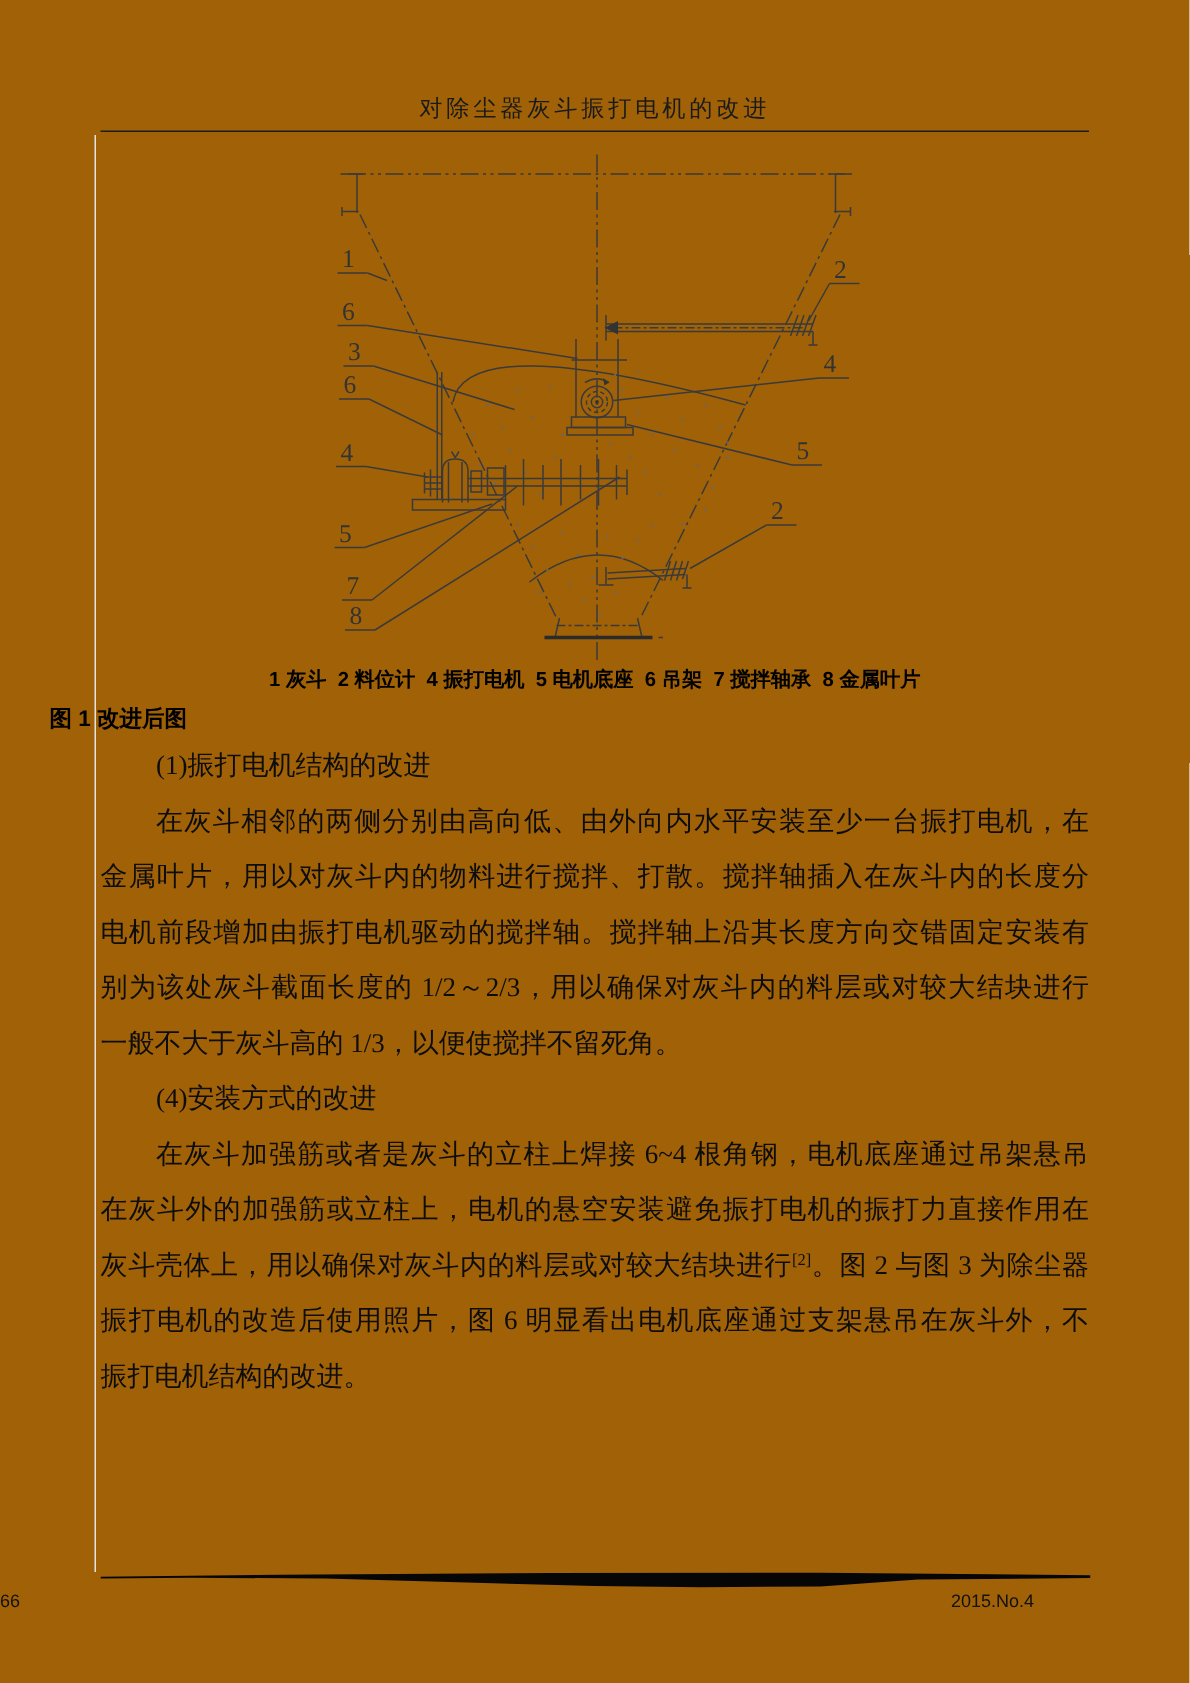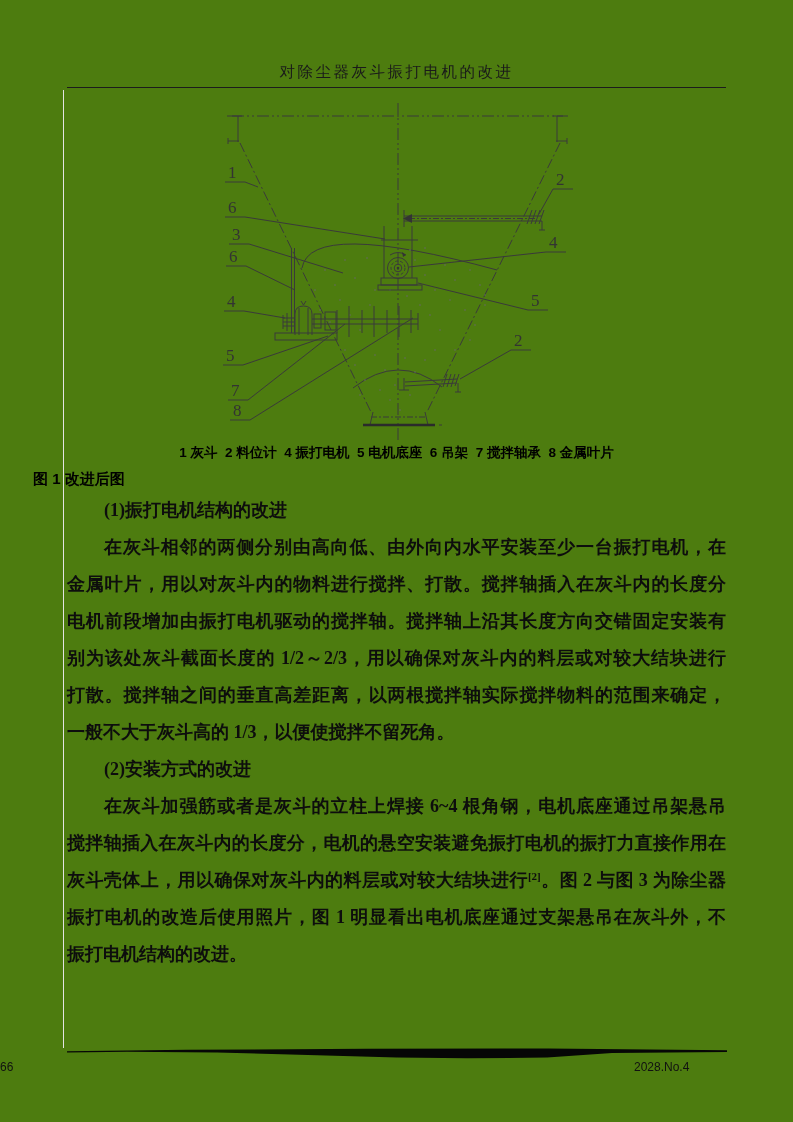--- a/index.html
+++ b/index.html
@@ -1,17 +1,17 @@
 <!DOCTYPE html>
 <html><head>
 <meta charset="utf-8">
 <style>
   html,body{margin:0;padding:0;background:#ffffff;}
   .page{
-    position:relative;width:793px;height:1122px;background:#4d7c0f;
+    position:relative;width:793px;height:1122px;background:#a16207;
     font-family:"Liberation Serif",serif;color:#111;overflow:hidden;
   }
   .running-head{
     position:absolute;top:62px;left:0;width:100%;text-align:center;
     font-size:15.5px;letter-spacing:2.5px;color:#1a1a1a;
   }
   .head-rule{position:absolute;top:87px;left:67px;width:659px;border-top:1.5px solid #1c1c1c;}
   .margin-guide{position:absolute;left:63px;top:90px;height:958px;width:1px;background:#e3e3e3;}
   .figure-area{position:absolute;left:185px;top:100px;width:425px;height:345px;}
   .figure-area svg{display:block;}
@@ -21,21 +21,21 @@
     white-space:pre;color:#000;
   }
   .fig-title{
     position:absolute;top:470px;left:0;width:100%;text-align:left;
     font-family:"Liberation Sans",sans-serif;font-weight:bold;font-size:15px;color:#000;padding-left:33px;
   }
   .body-text{
     position:absolute;left:67px;top:492px;width:659px;
     font-size:18px;color:#0d0d0d;
   }
-  .line{display:block;height:37px;line-height:37px;white-space:nowrap;font-weight:bold;}
+  .line{display:block;height:37px;line-height:37px;white-space:nowrap;}
   .jf{text-align:justify;text-align-last:justify;white-space:normal;}
   .ind{text-indent:37px;}
   .heading{padding-left:37px;}
   sup.ref{font-size:11px;vertical-align:6px;line-height:0;}
   
   .st{stroke:#3a3a3a;stroke-width:1;fill:none;}
   .thick{stroke:#2b2b2b;stroke-width:2.4;fill:none;}
   .dd{stroke-dasharray:12,3,2,3,2,3;}
   .dw{stroke-dasharray:10,3,2,3;}
   .dn{stroke-dasharray:6,2,2,2;}
@@ -265,29 +265,28 @@
 
   <div class="fig-caption">1 灰斗  2 料位计  4 振打电机  5 电机底座  6 吊架  7 搅拌轴承  8 金属叶片</div>
   <div class="fig-title">图 1  改进后图</div>
 
   <div class="body-text">
     <div class="line heading">(1)振打电机结构的改进</div>
     <div class="line jf ind">在灰斗相邻的两侧分别由高向低、由外向内水平安装至少一台振打电机，在</div>
     <div class="line jf">金属叶片，用以对灰斗内的物料进行搅拌、打散。搅拌轴插入在灰斗内的长度分</div>
     <div class="line jf">电机前段增加由振打电机驱动的搅拌轴。搅拌轴上沿其长度方向交错固定安装有</div>
     <div class="line jf">别为该处灰斗截面长度的 1/2～2/3，用以确保对灰斗内的料层或对较大结块进行</div>
-    <div class="line jf">打散。搅拌轴之间的垂直高差距离，以两根搅拌轴实际搅拌物料的范围来确定，</div>
     <div class="line">一般不大于灰斗高的 1/3，以便使搅拌不留死角。</div>
-    <div class="line heading">(2)安装方式的改进</div>
+    <div class="line heading">(4)安装方式的改进</div>
     <div class="line jf ind">在灰斗加强筋或者是灰斗的立柱上焊接 6~4 根角钢，电机底座通过吊架悬吊</div>
-    <div class="line jf">搅拌轴插入在灰斗内的长度分，电机的悬空安装避免振打电机的振打力直接作用在</div>
+    <div class="line jf">在灰斗外的加强筋或立柱上，电机的悬空安装避免振打电机的振打力直接作用在</div>
     <div class="line jf"><span>灰斗壳体上，用以确保对灰斗内的料层或对较大结块进行</span><sup class="ref">[2]</sup><span>。图 2 与图 3 为除尘器</span></div>
-    <div class="line jf">振打电机的改造后使用照片，图 1 明显看出电机底座通过支架悬吊在灰斗外，不</div>
+    <div class="line jf">振打电机的改造后使用照片，图 6 明显看出电机底座通过支架悬吊在灰斗外，不</div>
     <div class="line">振打电机结构的改进。</div>
   </div>
 
   <svg class="footer-bar" viewBox="0 0 660 12" preserveAspectRatio="none">
     <polygon fill="#060606" points="0,3.2 120,1.8 300,0.7 480,0.5 660,2.2 660,4 545,5 480,9.6 400,10.2 330,9.4 250,7.2 150,4.4 60,3.8 0,4.4"></polygon>
   </svg>
   <div class="page-num">66</div>
-  <div class="issue">2028.No.4</div>
+  <div class="issue">2015.No.4</div>
 
 </div>
 
 </body></html>

